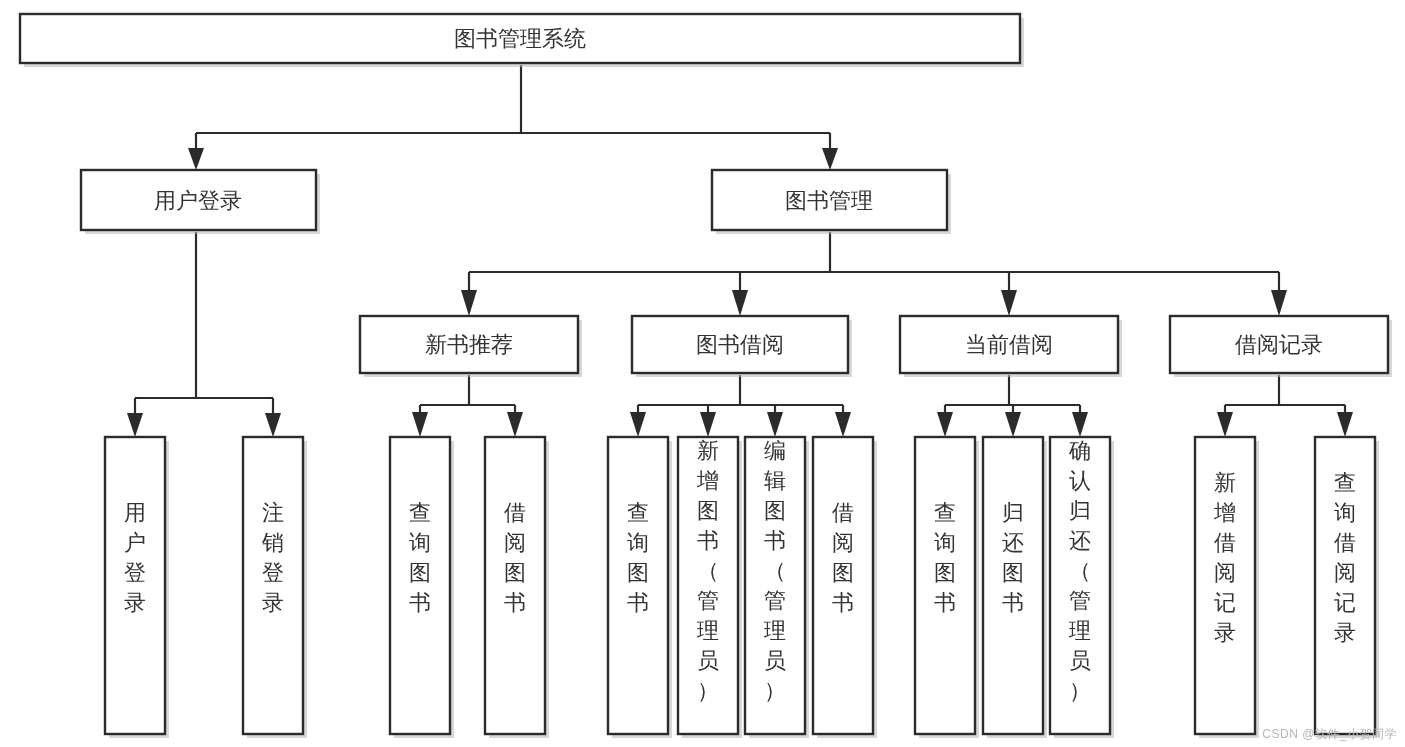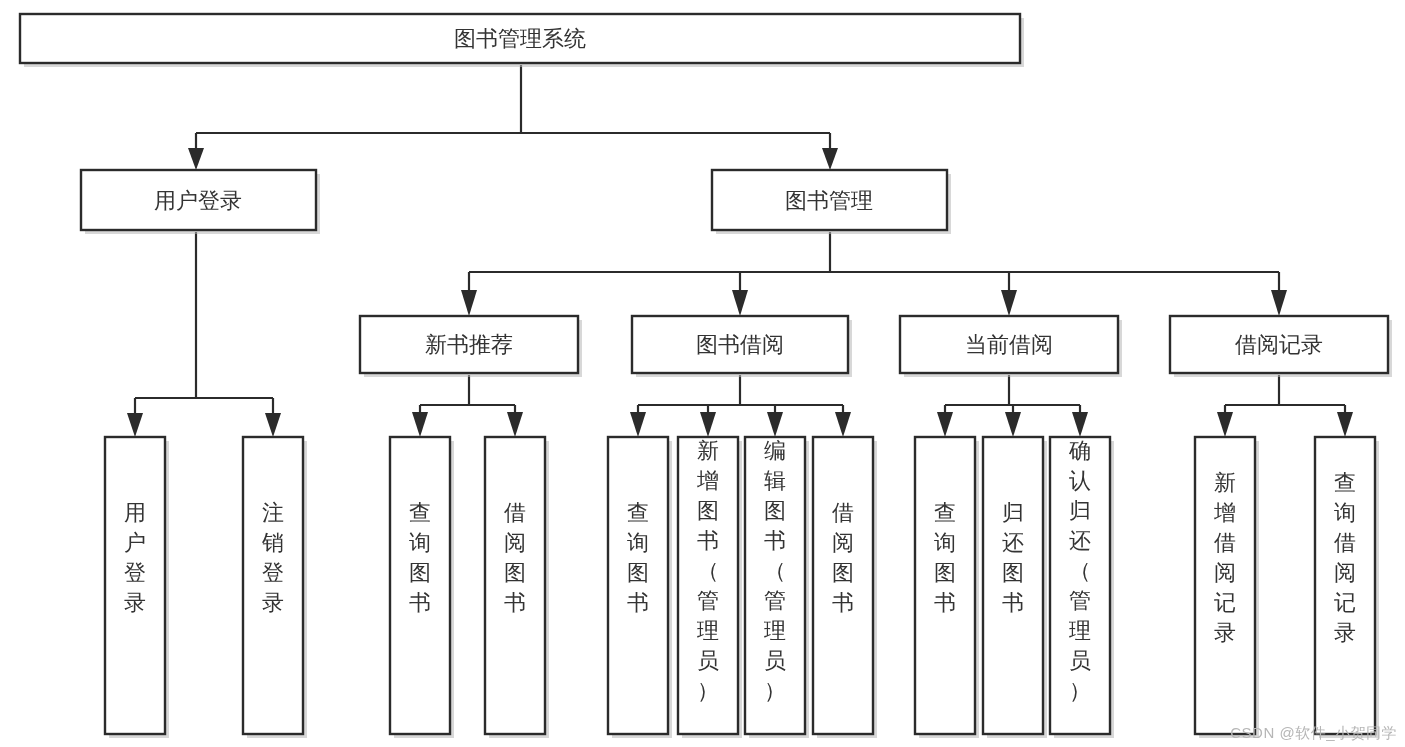--- a/index.html
+++ b/index.html
@@ -57,21 +57,21 @@
     font-size: 22px;
     fill: #333333;
     text-anchor: middle;
     white-space: pre;
   }
   .watermark {
     position: absolute;
     right: 8px;
     bottom: 4px;
     font-family: "Liberation Sans", "DejaVu Sans", sans-serif;
-    font-size: 15px;
+    font-size: 12px;
     color: #b6b6b6;
     letter-spacing: 0.5px;
     user-select: none;
     pointer-events: none;
   }
 </style>
 </head>
 <body>
 
 <div id="diagram-root">

